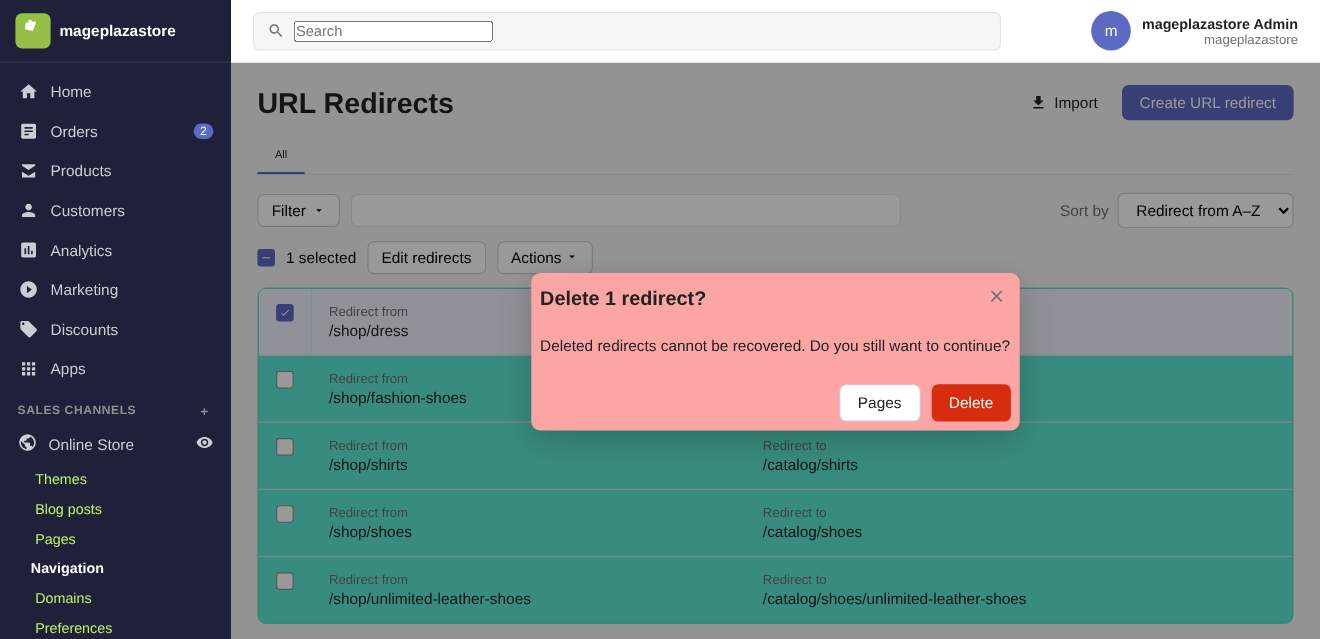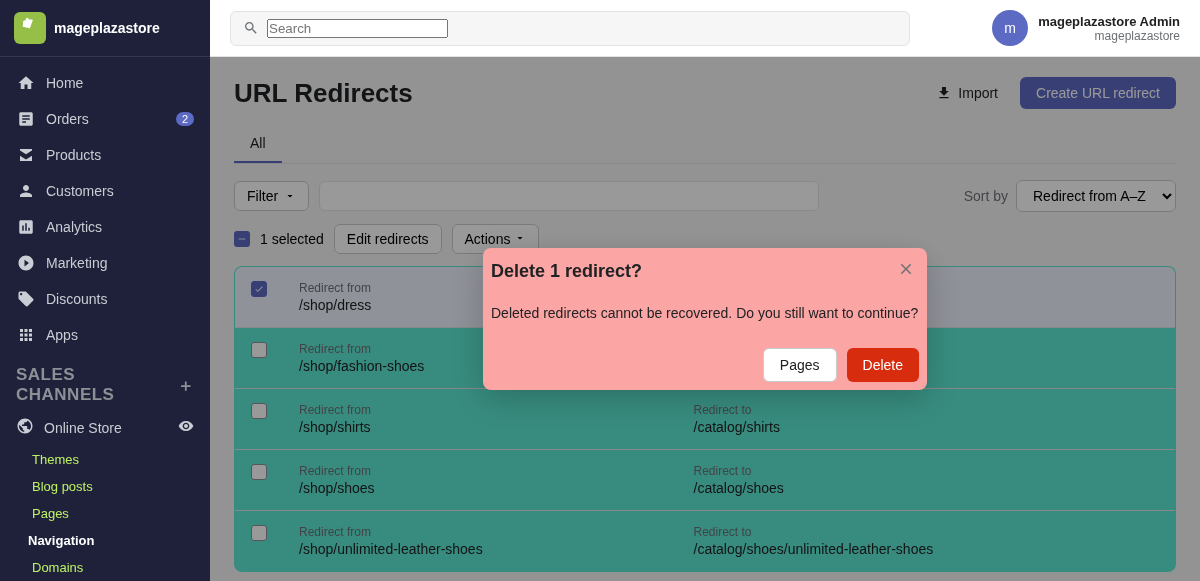--- a/index.html
+++ b/index.html
@@ -9,21 +9,21 @@
     .sidebar { width: 210px; background: #1a1a2e; background: #1e2139; min-height: 581px; display: flex; flex-direction: column; color: #c9cdd4; flex-shrink: 0; }
     .sidebar-header { padding: 12px 14px; display: flex; align-items: center; gap: 8px; border-bottom: 1px solid rgba(255,255,255,0.1); }
     .shopify-logo { width: 32px; height: 32px; background: #96bf48; border-radius: 6px; display: flex; align-items: center; justify-content: center; color: white; font-weight: bold; font-size: 16px; }
     .store-name { color: white; font-size: 14px; font-weight: 600; }
 
     .sidebar-nav { flex: 1; padding: 8px 0; overflow-y: auto; }
     .nav-item { display: flex; align-items: center; gap: 10px; padding: 8px 16px; cursor: pointer; color: #c9cdd4; font-size: 14px; }
     .nav-item .nav-icon { width: 20px; height: 20px; display: flex; align-items: center; justify-content: center; flex-shrink: 0; }
     .nav-item .badge { background: #5c6ac4; color: white; border-radius: 10px; padding: 1px 6px; font-size: 11px; margin-left: auto; }
 
-    .nav-section-title { padding: 12px 16px 4px; font-size: 17px; font-weight: 600; color: #8c9196; text-transform: uppercase; letter-spacing: 0.5px; display: flex; align-items: center; justify-content: space-between; }
+    .nav-section-title { padding: 12px 16px 4px; font-size: 11px; font-weight: 600; color: #8c9196; text-transform: uppercase; letter-spacing: 0.5px; display: flex; align-items: center; justify-content: space-between; }
     .nav-section-title .plus-icon { cursor: pointer; width: 16px; height: 16px; display: flex; align-items: center; justify-content: center; border-radius: 3px; }
 
     .sub-nav-item { padding: 6px 16px 6px 32px; color: #bef264; cursor: pointer; font-size: 13px; }
     .sub-nav-item.active { color: white; font-weight: 700; padding-left: 28px; }
 
     .online-store-item { display: flex; align-items: center; gap: 10px; padding: 8px 16px; cursor: pointer; color: #c9cdd4; font-size: 14px; justify-content: space-between; }
     .online-store-left { display: flex; align-items: center; gap: 10px; }
 
     
     .main { flex: 1; display: flex; flex-direction: column; overflow: hidden; }
@@ -39,21 +39,21 @@
     .page-content { flex: 1; padding: 20px 24px; overflow-y: auto; position: relative; }
     .page-header { display: flex; align-items: center; justify-content: space-between; margin-bottom: 16px; }
     .page-title { font-size: 26px; font-weight: 700; color: #202223; }
     .page-actions { display: flex; align-items: center; gap: 10px; }
 
     .import-btn { display: flex; align-items: center; gap: 6px; background: none; border: none; color: #202223; font-size: 14px; cursor: pointer; padding: 7px 12px; }
     .create-btn { background: #5c6ac4; color: white; border: none; border-radius: 6px; padding: 8px 16px; font-size: 14px; font-weight: 500; cursor: pointer; }
 
     
     .tabs { display: flex; border-bottom: 1px solid #e1e3e5; margin-bottom: 16px; }
-    .tab { padding: 10px 16px; cursor: pointer; font-size: 14px; color: #6d7175; border-bottom: 2px solid transparent; }
+    .tab { padding: 10px 16px; cursor: pointer; font-size: 10px; color: #6d7175; border-bottom: 2px solid transparent; }
     .tab.active { color: #202223; border-bottom: 2px solid #5c6ac4; font-weight: 500; }
 
     
     .table-toolbar { display: flex; align-items: center; gap: 10px; margin-bottom: 12px; }
     .filter-btn { border: 1px solid #c9cccf; background: white; border-radius: 6px; padding: 6px 12px; font-size: 14px; cursor: pointer; display: flex; align-items: center; gap: 6px; }
     .sort-area { margin-left: auto; display: flex; align-items: center; gap: 8px; }
     .sort-label { font-size: 14px; color: #6d7175; }
     .sort-select { border: 1px solid #c9cccf; background: white; border-radius: 6px; padding: 6px 12px; font-size: 14px; cursor: pointer; }
 
     

